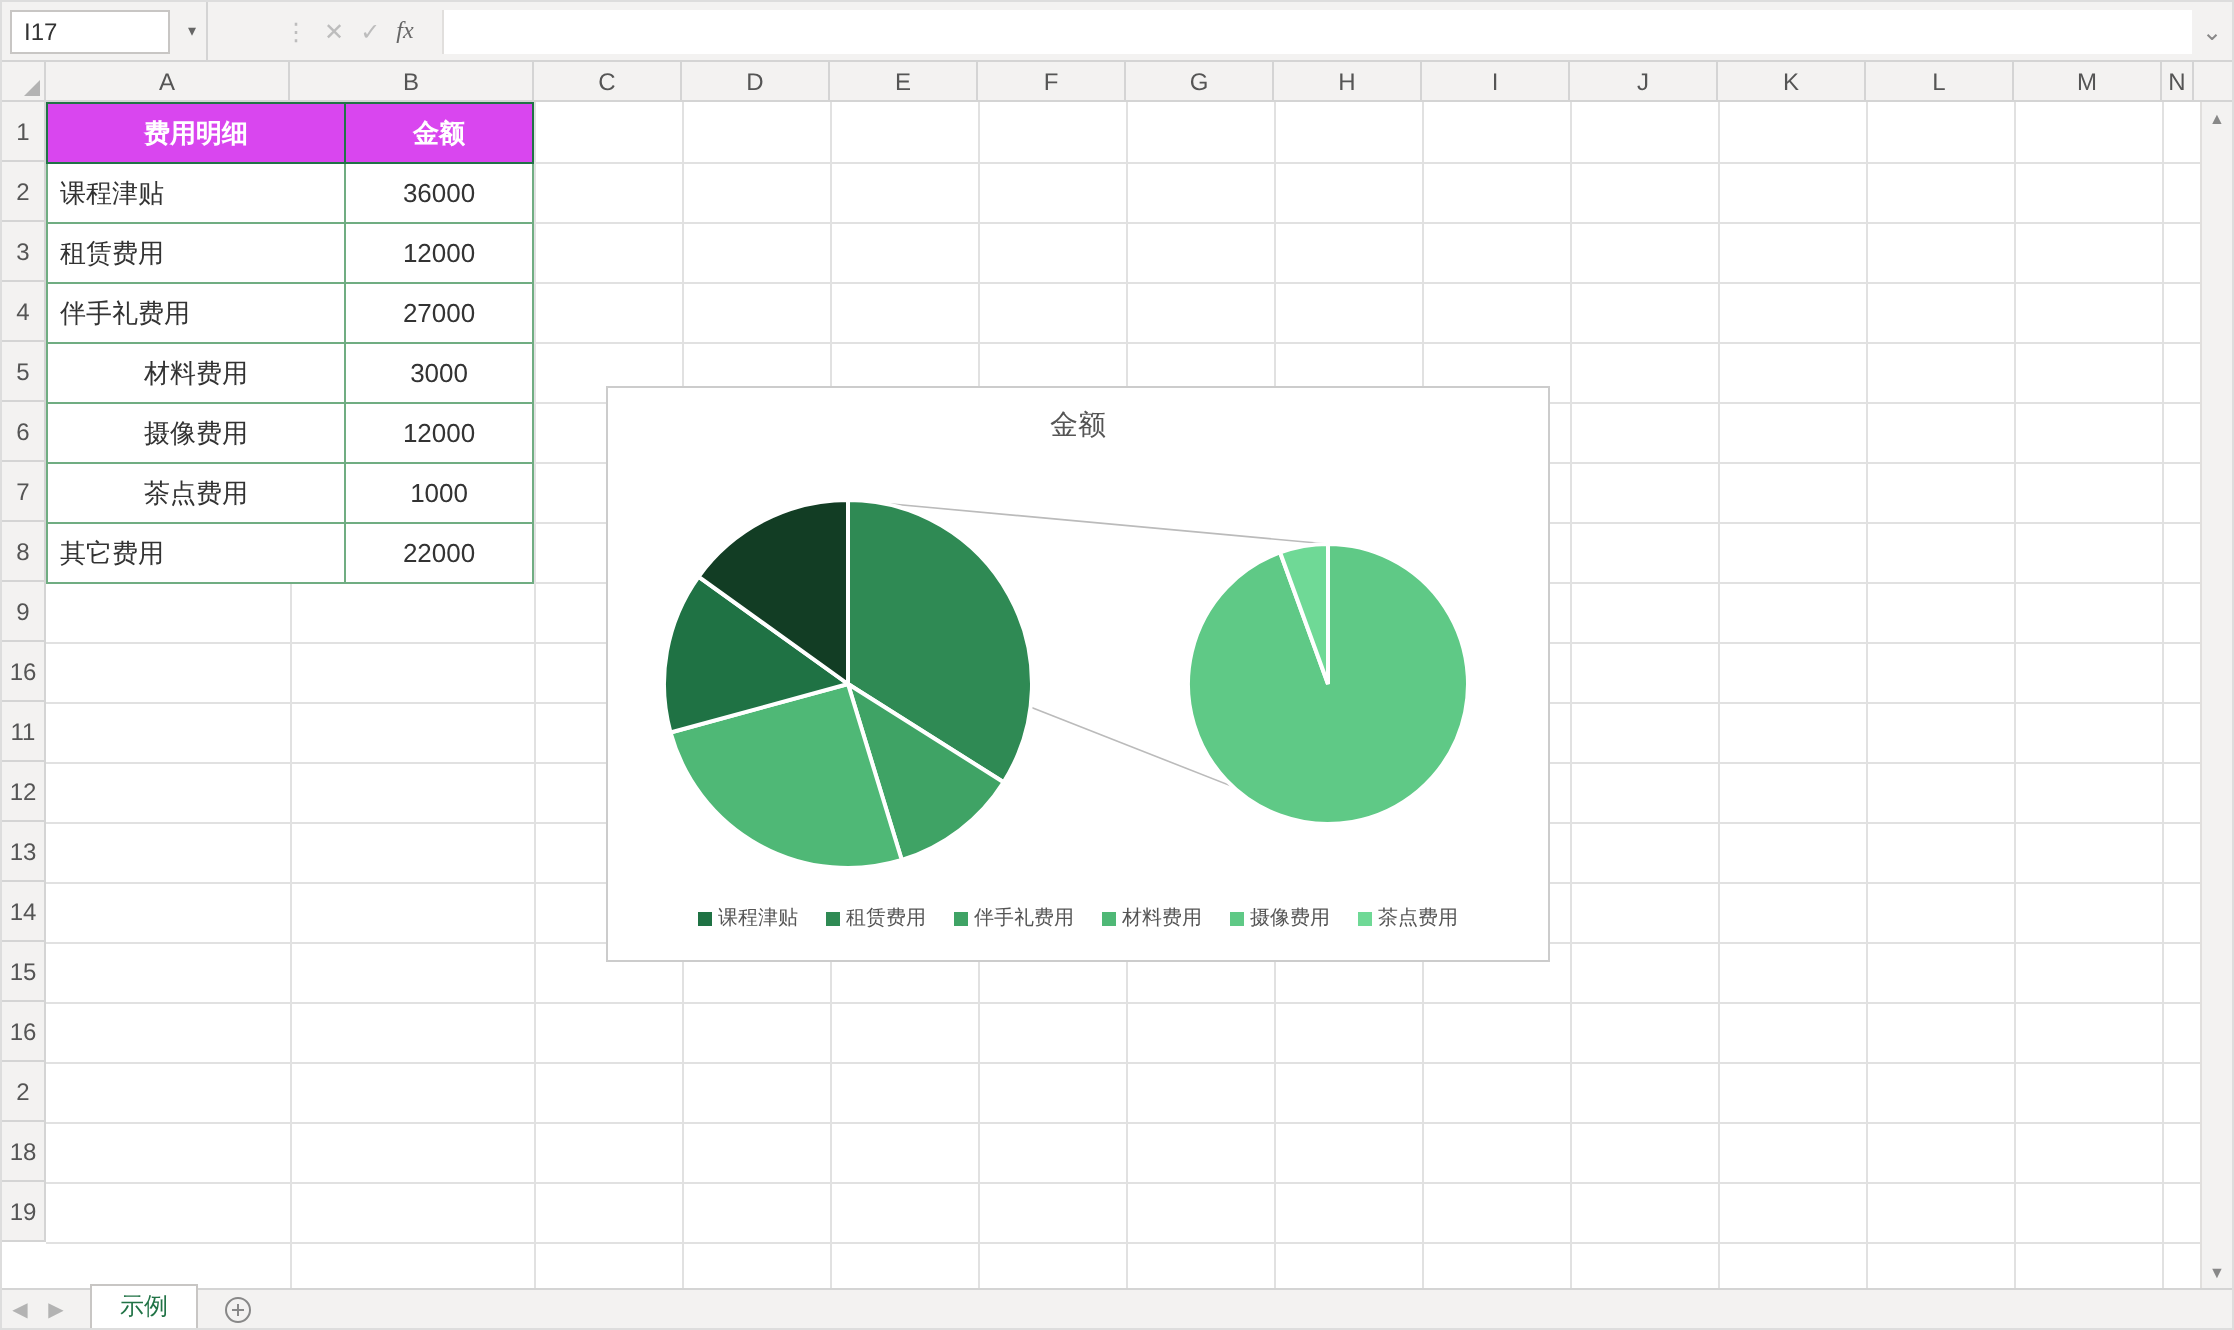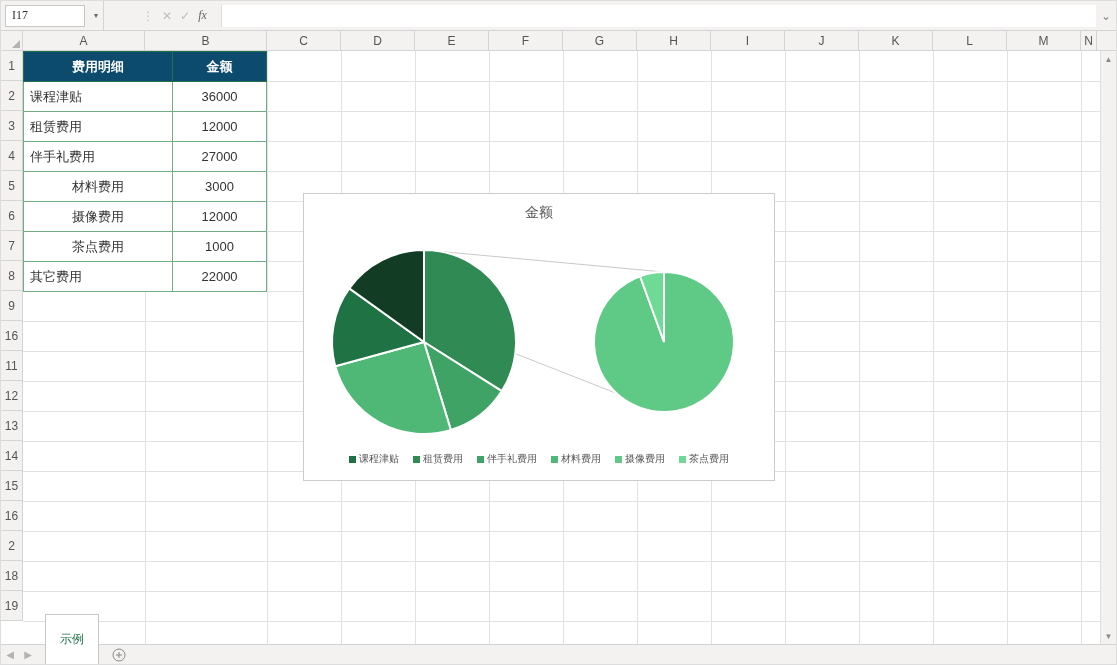--- a/index.html
+++ b/index.html
@@ -2,21 +2,21 @@
 <html><head>
 <meta charset="utf-8">
 <style>
   * { box-sizing: border-box; }
   html, body { margin:0; padding:0; font-family:"Segoe UI",Arial,sans-serif; font-size:12px; background:#fff; color:#333; }
   .app { width:1117px; height:665px; position:relative; background:#fff; overflow:hidden; border:1px solid #ddd; }
 
   
   .topbar { height:30px; border-bottom:1px solid #d4d4d4; display:flex; align-items:center; background:#f3f2f1; }
   .namebox-wrap { display:flex; align-items:center; border-right:1px solid #d4d4d4; }
-  .namebox { width:80px; height:22px; margin:4px; padding:2px 6px; border:1px solid #c8c6c4; background:#fff; display:flex; align-items:center;font-family:Liberation Serif, serif; }
+  .namebox { width:80px; height:22px; margin:4px; padding:2px 6px; border:1px solid #c8c6c4; background:#fff; display:flex; align-items:center; }
   .namebox-dd { width:14px; height:22px; font-size:8px; color:#666; display:flex; align-items:center; justify-content:center; background:#f3f2f1; }
   .fx-sep { width:30px; }
   .fx-btns { display:flex; align-items:center; gap:8px; color:#bdbdbd; padding:0 8px; }
   .fx-label { font-style:italic; font-family:"Times New Roman",serif; color:#666; padding-right:6px; }
   .fx-input { flex:1; height:22px; border-left:1px solid #e1dfdd; padding:2px 6px; background:#fff; }
   .topbar-expand { width:20px; color:#888; display:flex; align-items:center; justify-content:center; }
 
   
   .colhdr { height:20px; background:#f3f2f1; display:flex; border-bottom:1px solid #d4d4d4; font-size:12px; color:#555; }
   .corner { width:22px; border-right:1px solid #d4d4d4; background:#f3f2f1; position:relative; }
@@ -30,38 +30,38 @@
   .grid { position:relative; height:595px; overflow:hidden; }
   .rowhdr { position:absolute; top:0; left:0; width:22px; }
   .rh { height:30px; background:#f3f2f1; border-right:1px solid #d4d4d4; border-bottom:1px solid #d4d4d4; display:flex; align-items:center; justify-content:center; color:#555; font-size:12px;}
   .cells { position:absolute; top:0; left:22px; right:0; bottom:0; }
   .gridlines { position:absolute; top:0; left:0; right:0; bottom:0; }
   .gv { position:absolute; top:0; bottom:0; width:1px; background:#e1e1e1; }
   .gh { position:absolute; left:0; right:0; height:1px; background:#e1e1e1; }
 
   
   .dt { position:absolute; top:0; left:0; width:244px; border-collapse:collapse; }
-  .dt th { background:#0c4a6e; color:#fff; font-weight:600; height:30px; border:1px solid #217346; text-align:center; font-size:13px;}
+  .dt th { background:#d946ef; color:#fff; font-weight:600; height:30px; border:1px solid #217346; text-align:center; font-size:13px;}
   .dt td { height:30px; border:1px solid #70ad82; background:#fff; font-size:13px; padding:0 6px;}
   .dt td.lbl { text-align:left; }
   .dt td.lbl.indent { text-align:center; }
   .dt td.val { text-align:center;border-radius:12px; }
 
   
   .chart { position:absolute; top:142px; left:280px; width:472px; height:288px; border:1px solid #ccc; background:#fff; }
   .chart-title { text-align:center; margin-top:10px; font-size:14px; color:#555; }
   .legend { position:absolute; bottom:14px; left:0; right:0; display:flex; justify-content:center; gap:14px; font-size:10px; color:#555;}
   .lg { display:flex; align-items:center; gap:3px; }
   .sw { width:7px; height:7px; display:inline-block; }
 
   
   .footer { position:absolute; bottom:0; left:0; right:0; height:20px; background:#f3f2f1; border-top:1px solid #d4d4d4; display:flex; align-items:center; }
   .navbtn { width:18px; color:#b3b3b3; text-align:center; font-size:10px; }
   .tabs { display:flex; align-items:flex-end; height:20px; margin-left:8px; }
-  .tab { padding:16px 14px; border:1px solid #c8c6c4; border-bottom:none; background:#fff; font-size:12px; position:relative; top:1px;}
+  .tab { padding:2px 14px; border:1px solid #c8c6c4; border-bottom:none; background:#fff; font-size:12px; position:relative; top:1px;}
   .tab.active { border-bottom:2px solid #217346; color:#217346; background:#fff; }
   .addtab { width:20px; height:20px; border-radius:50%; display:flex; align-items:center; justify-content:center; color:#888; margin-left:10px;}
   .scroll-h { flex:1; height:14px; margin:0 20px 0 40px; background:#f3f2f1; position:relative; }
 
   
   .vscroll { position:absolute; top:50px; right:0; bottom:20px; width:16px; background:#f3f2f1; border-left:1px solid #e1dfdd; }
   .vscroll .up, .vscroll .down { height:16px; font-size:8px; color:#888; display:flex; align-items:center; justify-content:center;}
   .vscroll .down { position:absolute; bottom:0; left:0; right:0;}
 </style>
 </head>

